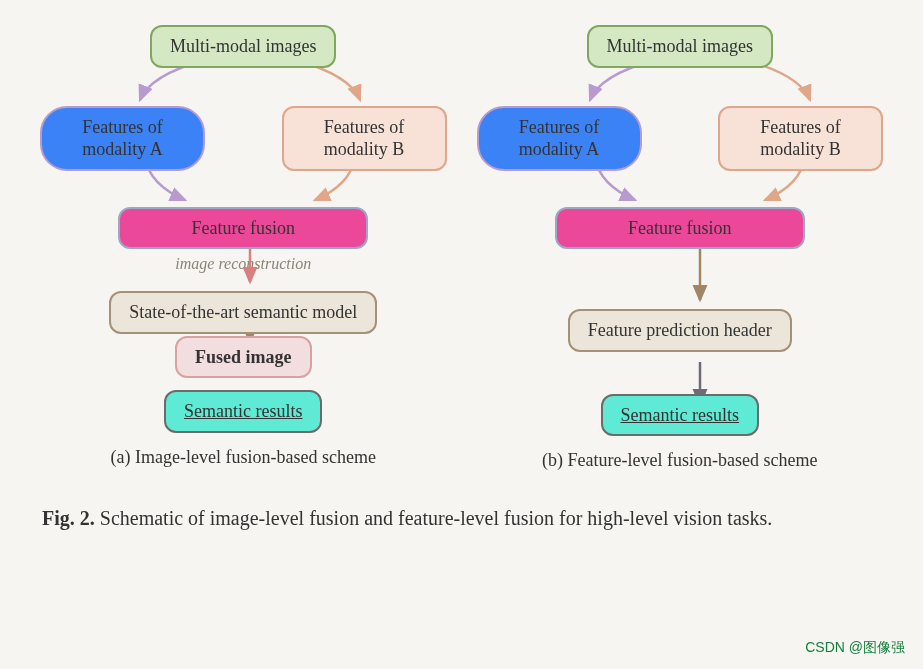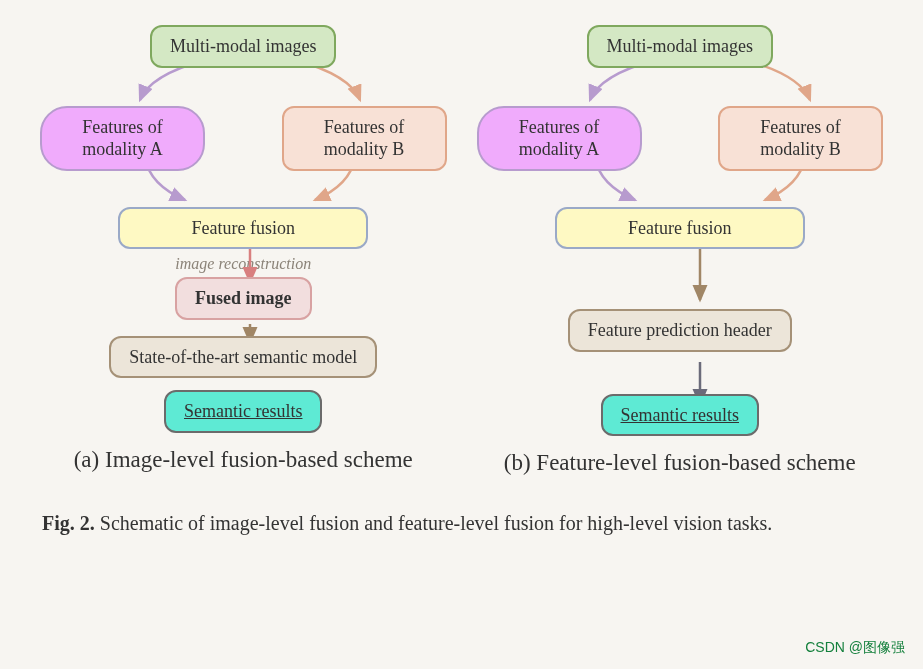--- a/index.html
+++ b/index.html
@@ -30,23 +30,23 @@
     padding: 8px 18px;
     text-align: center;
     font-size: 18px;
     color: #333;
     line-height: 1.25;
     position: relative;
     z-index: 2;
     background-clip: padding-box;
   }
   .box-green { background: #d4e8c4; border-color: #7fa85e; }
-  .box-purple { background: #f0abfc; border-color: #b79bce; border-radius: 27px; }
+  .box-purple { background: #3b82f6; border-color: #b79bce; border-radius: 27px; }
   .box-orange { background: #f8e1d6; border-color: #e0a689; }
-  .box-blue   { background: #fef9c3; border-color: #9aa9c7; }
+  .box-blue   { background: #ec4899; border-color: #9aa9c7; }
   .box-pink   { background: #f2dede; border-color: #d8a2a2; font-weight: bold; }
   .box-tan    { background: #ece5d9; border-color: #a59177; }
   .box-gray   { background: #5eead4; border-color: #6b6b6b; text-decoration: underline; }
   .row-two {
     display: flex;
     justify-content: space-between;
     width: 100%;
     margin-top: 38px;
   }
   .row-two .box { width: 165px; }
@@ -59,21 +59,21 @@
     text-align: center;
     margin-top: 6px;
     margin-bottom: 2px;
   }
   .fused { margin-top: 2px; }
   .sota { margin-top: 16px; }
   .sem { margin-top: 12px; }
   .spred { margin-top: 60px; }
   .sem-b { margin-top: 42px; }
   .scheme-label {
-    font-size: 23px;
+    font-size: 18px;
     color: #333;
     margin-top: 14px;
     text-align: center;
   }
   .figcap {
     font-size: 20px;
     color: #333;
     padding: 0 42px;
     margin-top: 32px;
     line-height: 1.5;
@@ -149,22 +149,22 @@
 <div class="container">
 
   <div class="scheme">
     <div class="box box-green multi">Multi-modal images</div>
     <div class="row-two">
       <div class="box box-purple">Features of modality A</div>
       <div class="box box-orange">Features of modality B</div>
     </div>
     <div class="box box-blue ff">Feature fusion</div>
     <div class="annot">image reconstruction</div>
+    <div class="box box-tan sota">State-of-the-art semantic model</div>
     <div class="box box-pink fused">Fused image</div>
-    <div class="box box-tan sota">State-of-the-art semantic model</div>
     <div class="box box-gray sem">Semantic results</div>
     <div class="scheme-label">(a) Image-level fusion-based scheme</div>
   </div>
 
   <div class="scheme">
     <div class="box box-green multi">Multi-modal images</div>
     <div class="row-two">
       <div class="box box-purple">Features of modality A</div>
       <div class="box box-orange">Features of modality B</div>
     </div>

